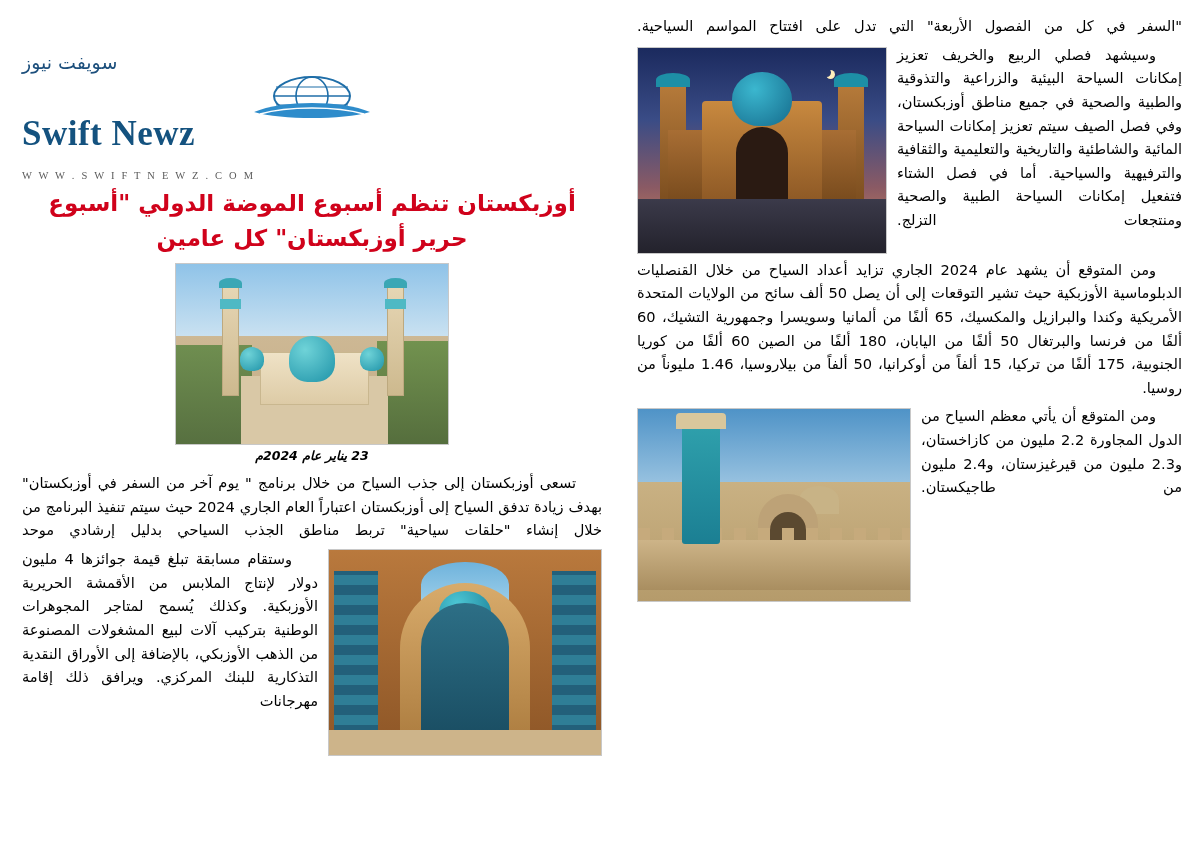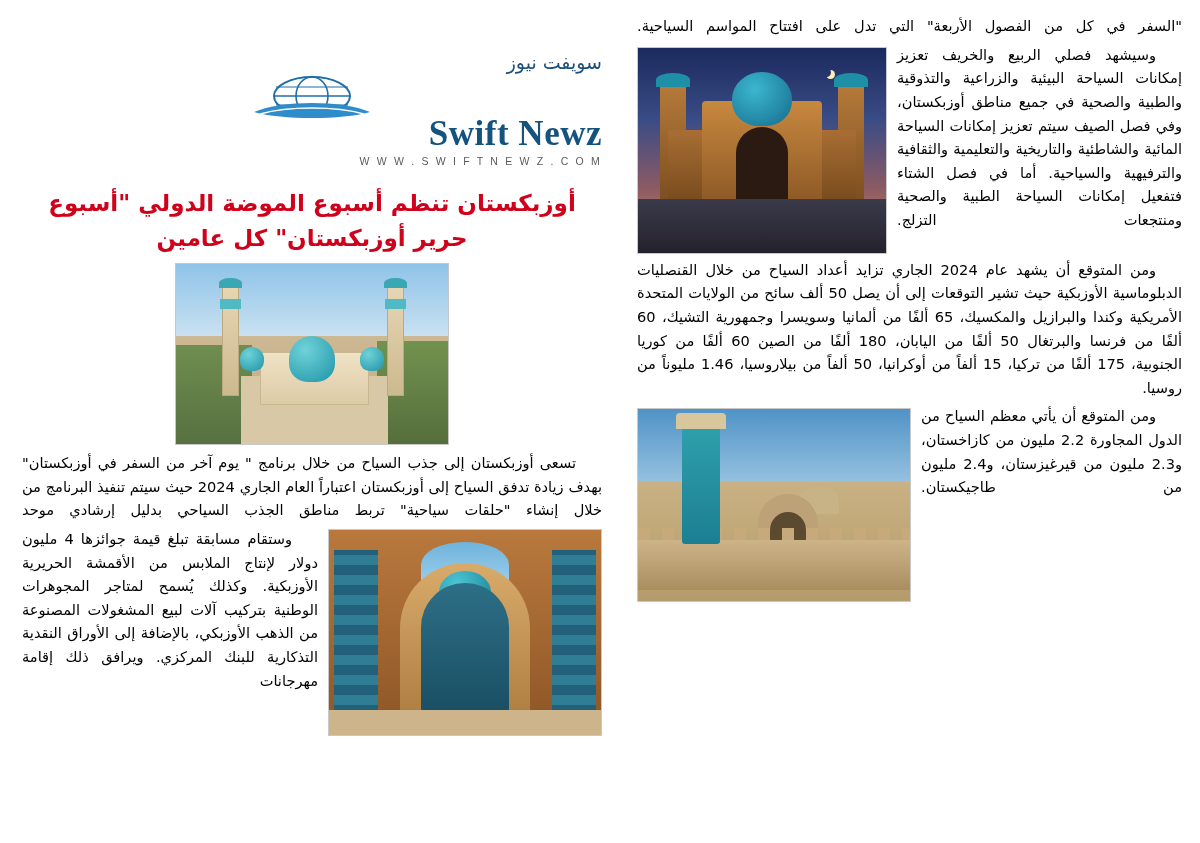--- a/index.html
+++ b/index.html
@@ -34,21 +34,21 @@
     width: 545px;
   }
   .col-left {
     left: 22px;
     top: 52px;
     width: 580px;
   }
 
   
   .logo-wrap {
-    text-align: right;
+    text-align: left;
     margin-bottom: 4px;
     position: relative;
     height: 128px;
   }
   .logo-arabic {
     font-family: "DejaVu Sans", sans-serif;
     font-size: 19px;
     color: #1c4f7c;
     letter-spacing: 1px;
     margin: 0 0 1px 0;
@@ -64,25 +64,25 @@
   .logo-name {
     font-family: "Liberation Serif", serif;
     font-weight: bold;
     font-size: 35px;
     color: #14527f;
     letter-spacing: 0.5px;
     line-height: 1;
     margin-top: -4px;
   }
   .logo-url {
-    font-family: Liberation Sans, sans-serif;
+    font-family: Liberation Serif, serif;
     font-size: 10.5px;
     color: #5b5b5b;
     letter-spacing: 2.2px;
-    margin-top: 4px;
+    margin-top: 19px;
   }
 
   .headline {
     color: #d0021b;
     font-family: "DejaVu Sans", sans-serif;
     font-weight: bold;
     font-size: 23px;
     line-height: 1.5;
     text-align: center;
     margin: 6px 0 8px 0;
@@ -409,20 +409,21 @@
         <div class="minaret left">
             <div class="minaret-cap"></div>
           </div>
         <div class="minaret right">
             <div class="minaret-cap"></div>
           </div>
       </div>
     </div>
 
     <div class="byline">
+      <div>23 يناير عام 2024م</div>
     </div>
 
     <p class="body">تسعى أوزبكستان إلى جذب السياح من خلال برنامج " يوم آخر من السفر في أوزبكستان" بهدف زيادة تدفق السياح إلى أوزبكستان اعتباراً العام الجاري 2024 حيث سيتم تنفيذ البرنامج من خلال إنشاء "حلقات سياحية" تربط مناطق الجذب السياحي بدليل إرشادي موحد</p>
 
     <div class="img-float-right pic-bottom-left">
       <div class="scene">
         <div class="tl-bg"></div>
         <div class="tl-sky"></div>
         <div class="tl-portal"></div>
         <div class="tl-dome"></div>

